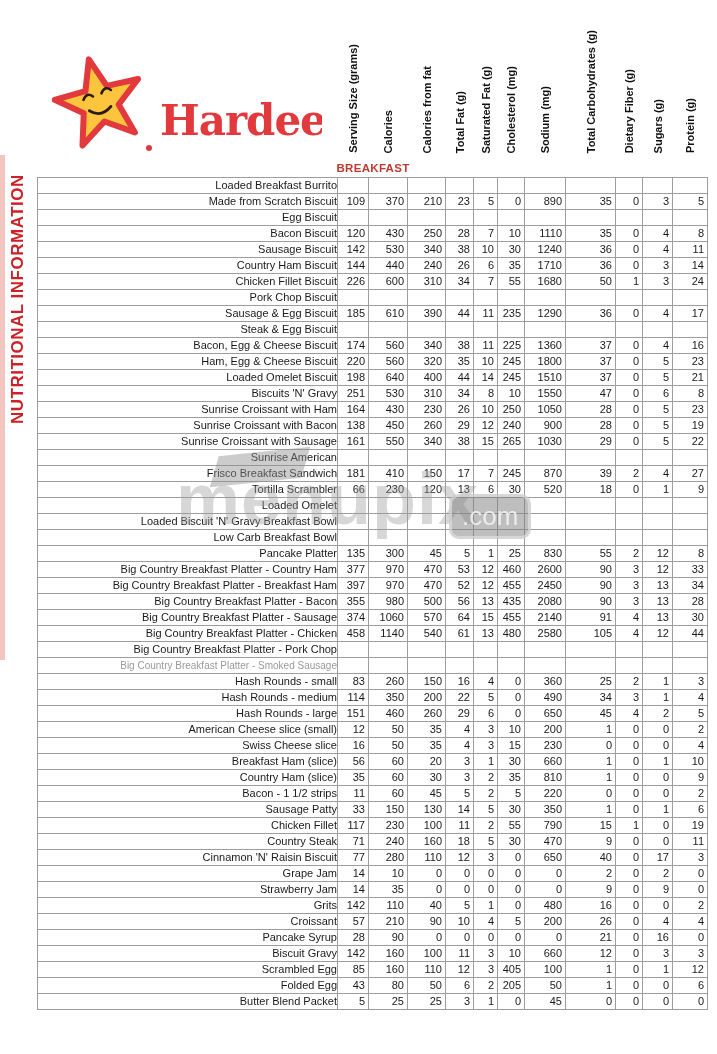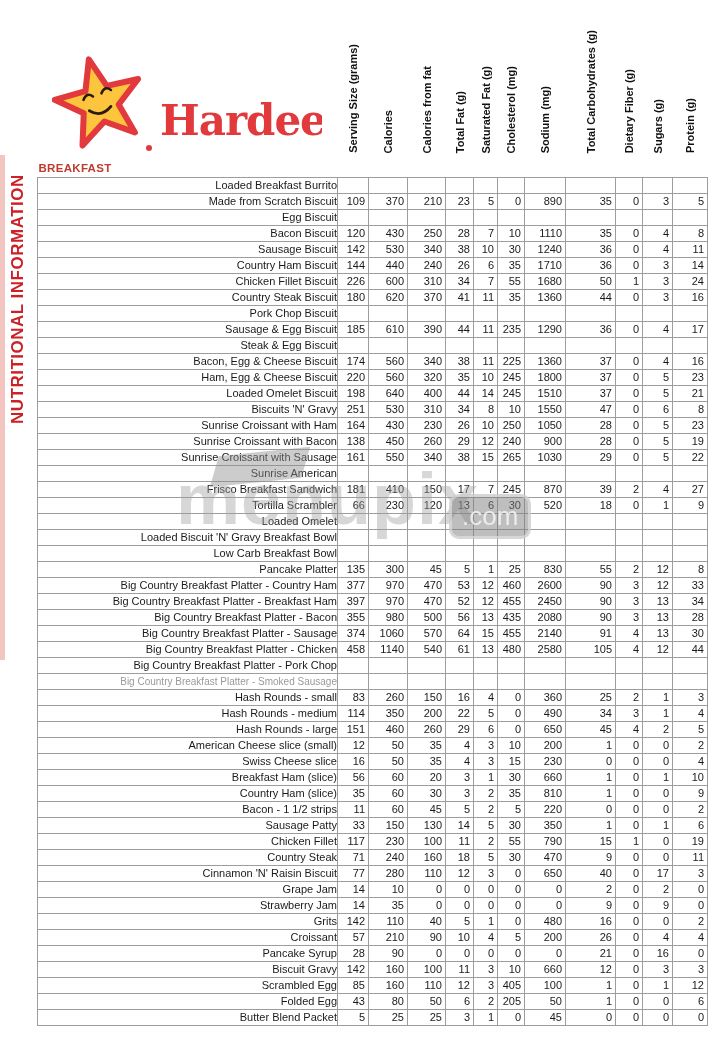--- a/index.html
+++ b/index.html
@@ -51,21 +51,21 @@
     color: #111;
   }
   td.section {
     border: none;
     font-weight: bold;
     font-size: 11.5px;
     letter-spacing: 0.3px;
     color: var(--section-red, #bf3b30);
     height: 16px;
     padding: 0 0 1px 1px;
-    text-align: left;
+    text-align: center;
   }
   tbody td {
     border: 1px solid #9d9d9d;
     height: 15px;
     padding: 0;
     line-height: 15px;
     overflow: hidden;
     white-space: nowrap;
   }
   tbody td.name { text-align: right; padding-left: 3px; margin-top: 30px; }
@@ -246,34 +246,20 @@
         <td class="num">34</td>
         <td class="num">7</td>
         <td class="num">55</td>
         <td class="num">1680</td>
         <td class="num">50</td>
         <td class="num">1</td>
         <td class="num">3</td>
         <td class="num">24</td>
       </tr>
       <tr>
-        <td class="name">Country Steak Biscuit</td>
-        <td class="num">180</td>
-        <td class="num">620</td>
-        <td class="num">370</td>
-        <td class="num">41</td>
-        <td class="num">11</td>
-        <td class="num">35</td>
-        <td class="num">1360</td>
-        <td class="num">44</td>
-        <td class="num">0</td>
-        <td class="num">3</td>
-        <td class="num">16</td>
-      </tr>
-      <tr>
         <td class="name">Pork Chop Biscuit</td>
         <td class="num"></td>
         <td class="num"></td>
         <td class="num"></td>
         <td class="num"></td>
         <td class="num"></td>
         <td class="num"></td>
         <td class="num"></td>
         <td class="num"></td>
         <td class="num"></td>

